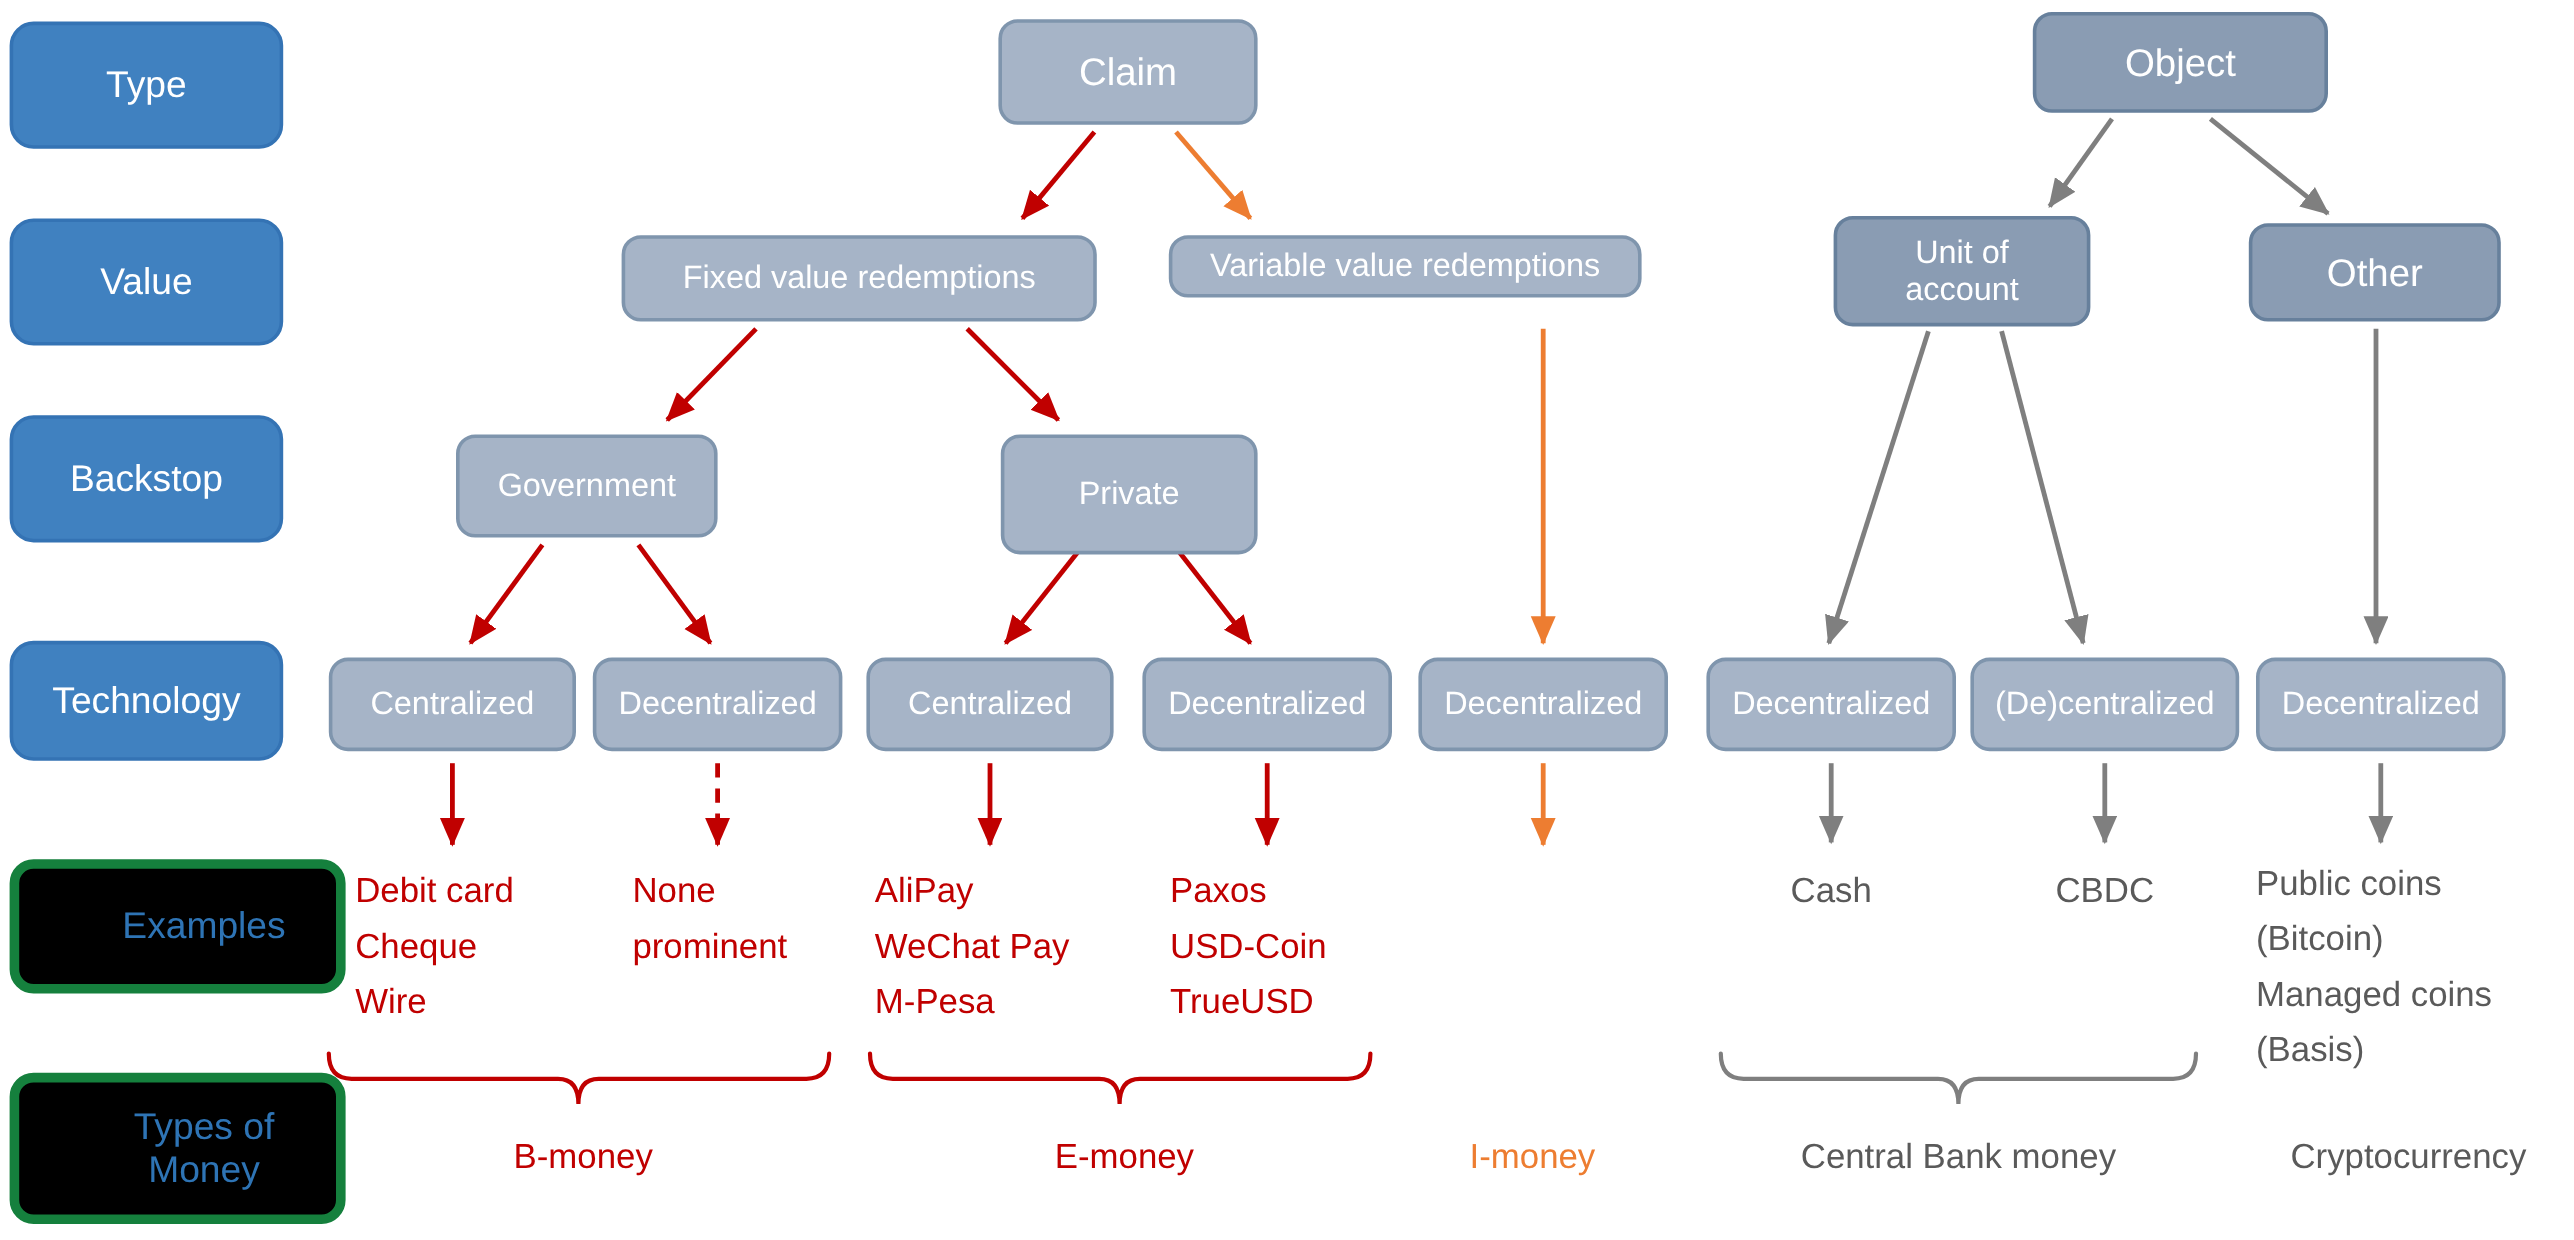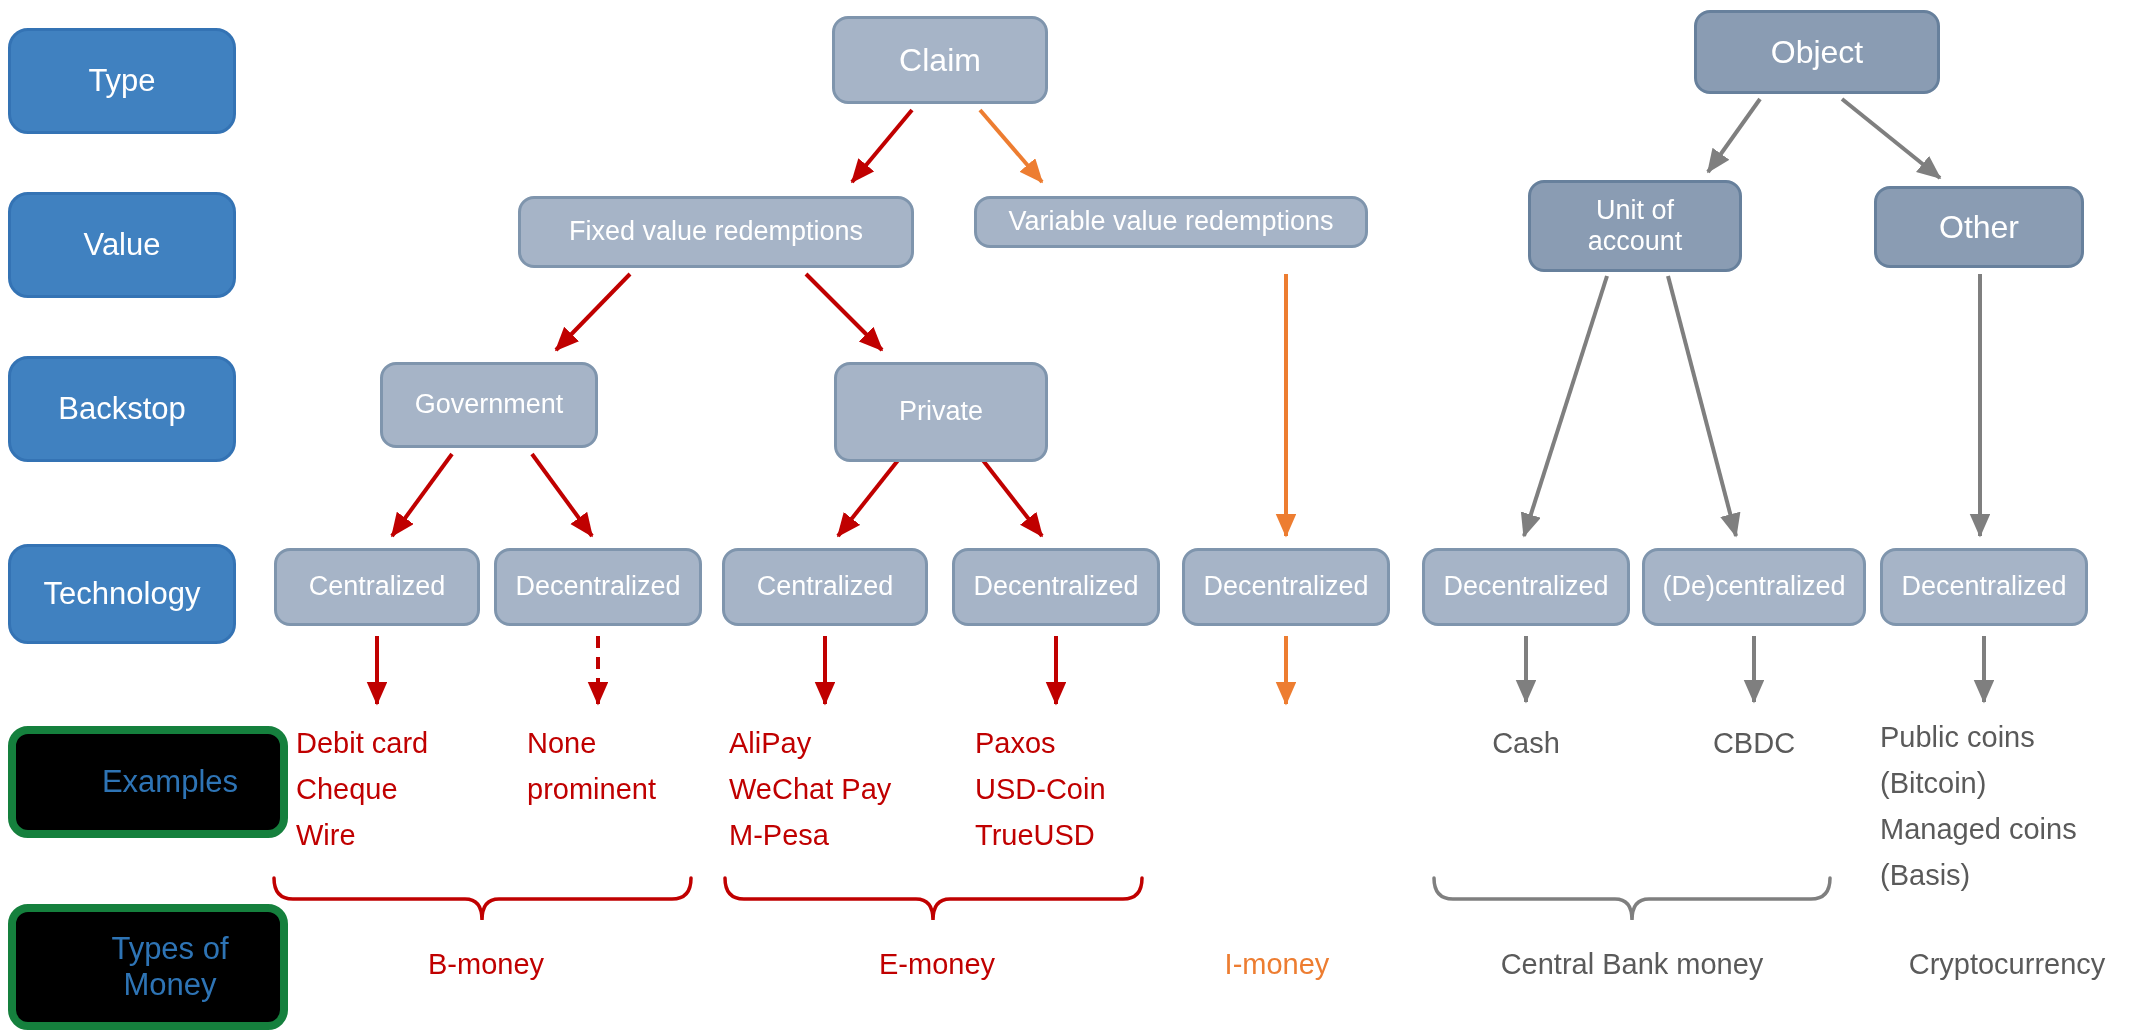--- a/index.html
+++ b/index.html
@@ -2,21 +2,21 @@
 <html><head>
 <meta charset="utf-8">
 <style>
   html,body{margin:0;padding:0;background:#ffffff;}
   body{font-family:"Liberation Sans","DejaVu Sans",sans-serif;}
   .stage{position:relative;width:2145px;height:1033px;background:#ffffff;overflow:hidden;}
   .wires{position:absolute;left:0;top:0;width:2145px;height:1033px;z-index:0;}
 
   
   .rowlabel{position:absolute;z-index:2;border-radius:20px;display:flex;flex-direction:column;
-    align-items:center;justify-content:center;font-size:31px;line-height:1.15;text-align:center;margin-top:10px;}
+    align-items:center;justify-content:center;font-size:31px;line-height:1.15;text-align:center;}
   .rowlabel.solid{background:#4081c0;border:3px solid #3473b4;color:#ffffff;}
   .rowlabel.outline{background:#000000;border:8px solid #15803d;color:#2e74b5;padding-left:44px;}
 
   
   .node{position:absolute;z-index:2;border-radius:16px;display:flex;align-items:center;justify-content:center;
     color:#ffffff;font-size:27px;text-align:center;line-height:1.15;box-sizing:border-box;}
   .node.light{background:#a6b4c7;border:3px solid #7f95ad;}
   .node.dark{background:#8a9cb3;border:3px solid #67809c;}
   .node.big{font-size:32px;}
 

